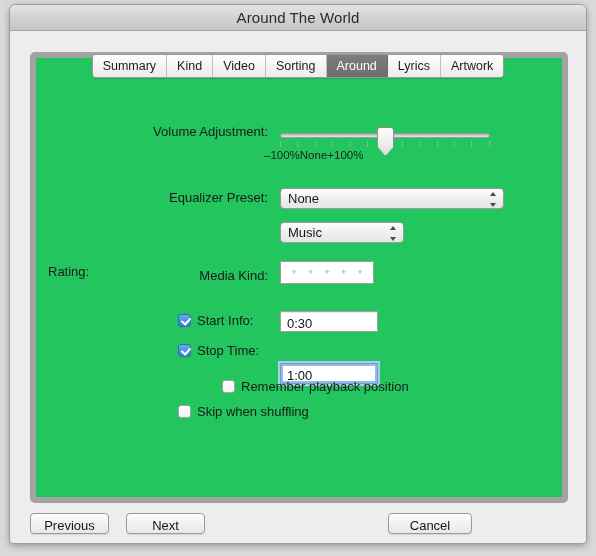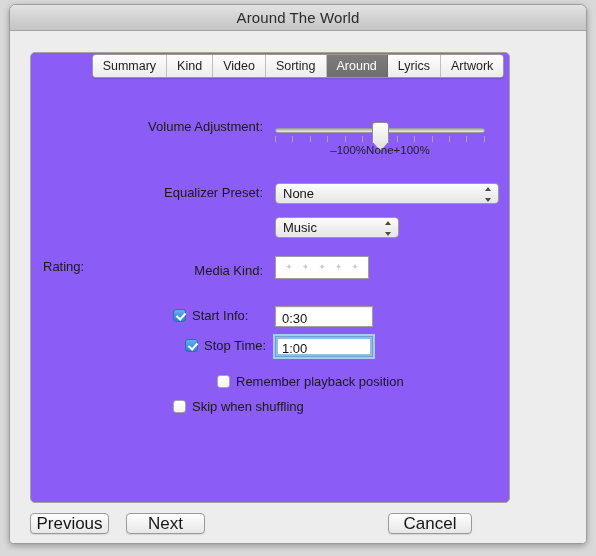--- a/index.html
+++ b/index.html
@@ -86,24 +86,24 @@
     background: linear-gradient(to bottom, #7d7d7d 0%, #6e6e6e 100%);
     color: #ffffff;
     border-right-color: #6a6a6a;
   }
 
   
   .panel {
     position: absolute;
     left: 20px;
     top: 21px;
-    width: 480px;
+    width: 538px;
     height: 451px;
-    background: #8b5cf6;
-    border: 1px solid #a3a3a3;
+    background: #22c55e;
+    border: 6px solid #a3a3a3;
     border-radius: 5px;
     box-sizing: border-box;
   }
 
   .form {
     position: absolute;
     left: 0;
     top: 0;
     width: 100%;
     height: 100%;
@@ -178,21 +178,21 @@
     width: 1px;
     height: 6px;
     background: #a6a6a6;
   }
   .slider-labels {
     position: absolute;
     left: -16px;
     top: 25px;
     width: 242px;
     display: flex;
-    justify-content: center;
+    justify-content: flex-start;
     font-size: 11.5px;
     color: #222;
   }
 
   
   .popup {
     position: relative;
     height: 21px;
     background: linear-gradient(to bottom, #fefefe 0%, #efefef 52%, #e6e6e6 100%);
     border: 1px solid #9b9b9b;
@@ -241,20 +241,21 @@
   .textfield .tf-value {
     font-size: 13px;
     color: #111;
     padding-left: 6px;
   }
   .textfield.focused {
     border: 1px solid #6f9fd0;
     outline: 2px solid #93bde5;
     outline-offset: -3px;
     box-shadow: 0 0 0 2px #a8cdec;
+    margin-top: 22px;
   }
 
   
   .rating-box {
     width: 94px;
     height: 23px;
     background: #ffffff;
     border: 1px solid #9e9e9e;
     box-sizing: border-box;
     display: flex;
@@ -311,23 +312,23 @@
     width: 100%;
     height: 41px;
   }
   .btn {
     position: absolute;
     height: 21px;
     border-radius: 4px;
     border: 1px solid #9a9a9a;
     background: linear-gradient(to bottom, #fefefe 0%, #f2f2f2 50%, #e7e7e7 100%);
     display: flex;
-    align-items: flex-start;
+    align-items: flex-end;
     justify-content: center;
-    font-size: 17px;
+    font-size: 13px;
     color: #161616;
     box-sizing: border-box;
     box-shadow: 0 1px 1px rgba(0,0,0,0.10);
   }
   .btn.default {
     background: linear-gradient(to bottom, #a9d4f6 0%, #6fb4ec 38%, #3f93e0 62%, #7cc0f2 100%);
     border: 1px solid #2f73b5;
     color: #0c0c0c;
   }
 </style>
@@ -408,21 +409,21 @@
         </div>
 
         <div class="row" style="left:142px; top:255px;">
           <span class="cb on"></span>
           <span class="cb-label">Start Info:</span>
         </div>
         <div class="textfield" style="position:absolute; left:244px; top:253px; width:98px;">
           <span class="tf-value">0:30</span>
         </div>
 
-        <div class="row" style="left:154px; top:285px;">
+        <div class="row" style="left:142px; top:285px;">
           <span class="cb on"></span>
           <span class="cb-label">Stop Time:</span>
         </div>
         <div class="textfield focused" style="position:absolute; left:244px; top:283px; width:98px;">
           <span class="tf-value">1:00</span>
         </div>
 
         <div class="row" style="left:142px; top:321px;margin-left:44px;">
           <span class="cb off"></span>
           <span class="cb-label">Remember playback position</span>

